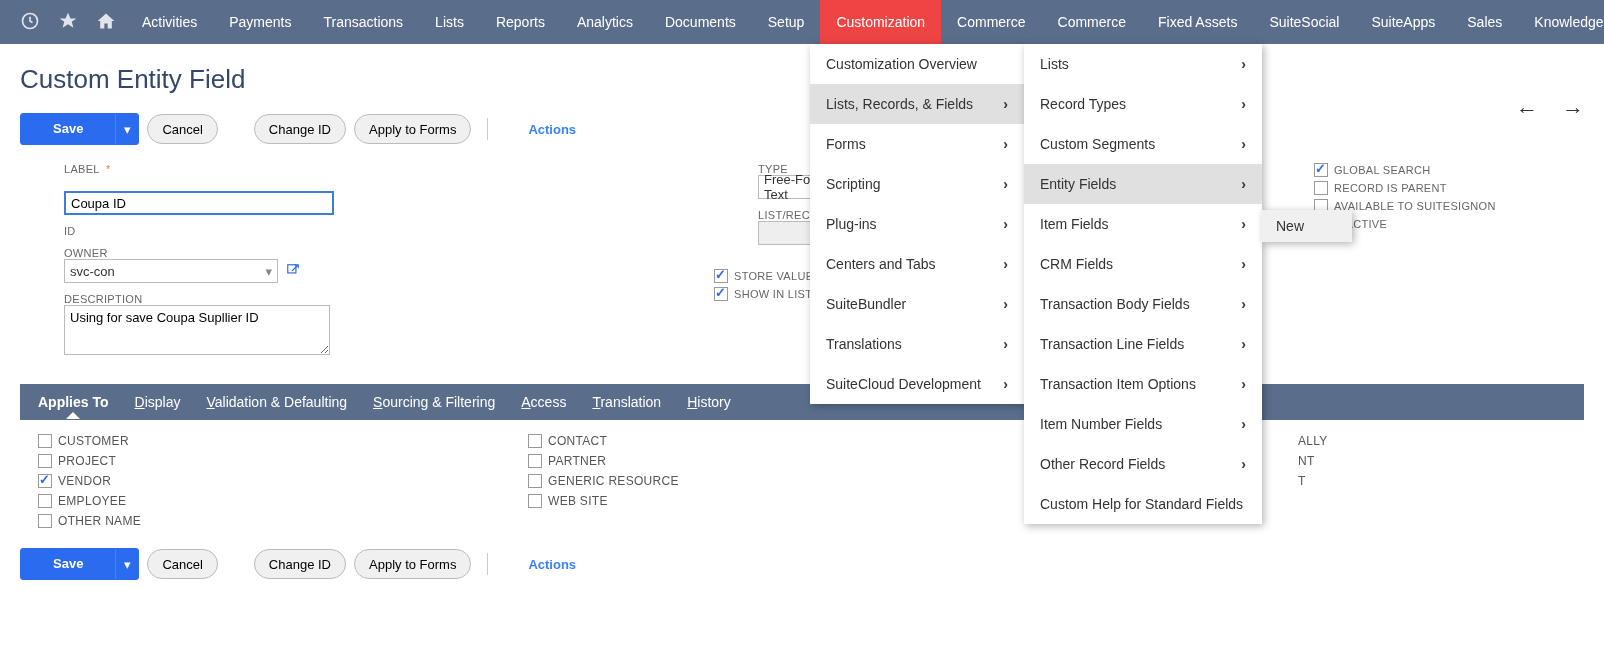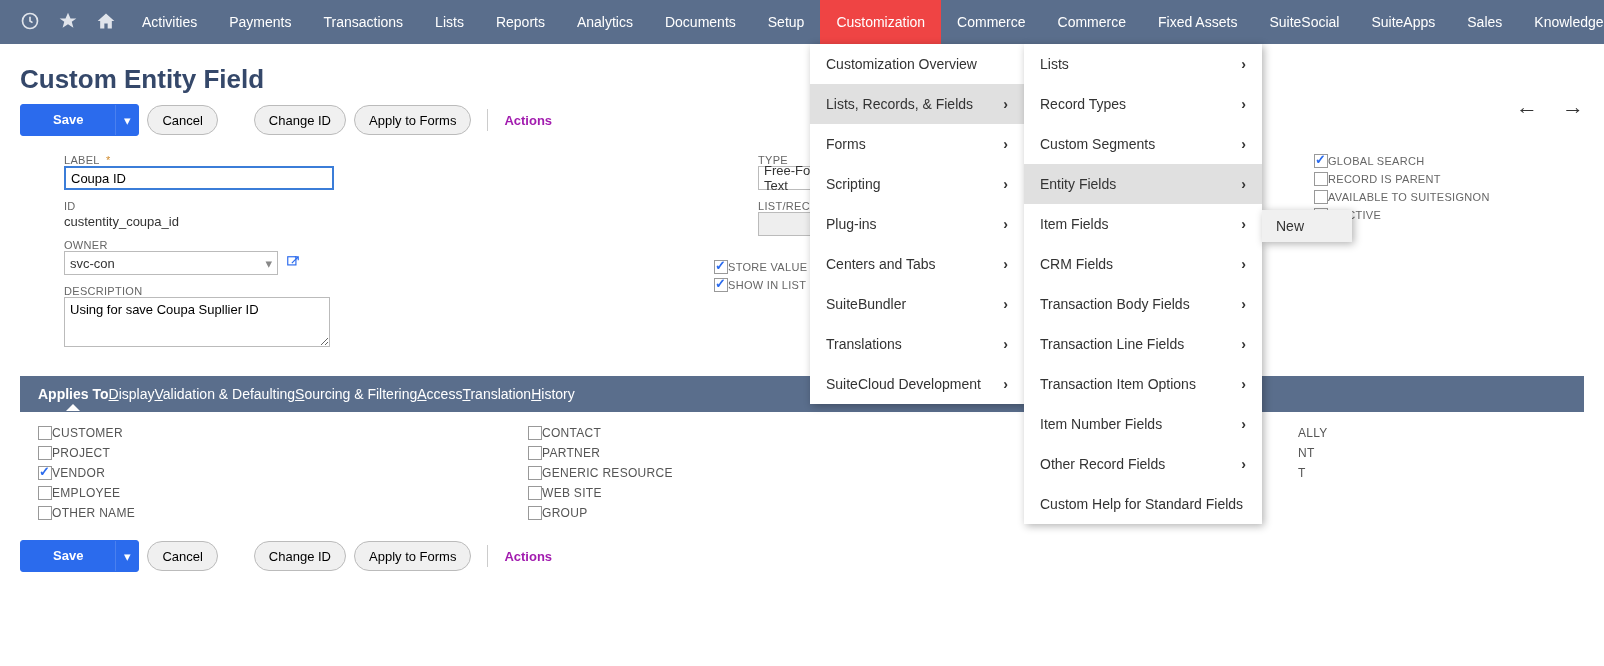--- a/index.html
+++ b/index.html
@@ -15,52 +15,52 @@
   .dropdown { position: absolute; top: 44px; left: 810px; background: #fff; box-shadow: 2px 2px 8px rgba(0,0,0,0.3); width: 214px; z-index: 100; }
   .dropdown-item { padding: 12px 16px; display: flex; justify-content: space-between; align-items: center; cursor: pointer; font-size: 14px; color: #333; }
   .dropdown-item.hover { background: #e0e0e0; }
   .chevron { font-weight: bold; color: #333; font-size: 14px; }
   
   .submenu { position: absolute; top: 44px; left: 1024px; background: #fff; box-shadow: 2px 2px 8px rgba(0,0,0,0.3); width: 238px; z-index: 100; }
   .submenu3 { position: absolute; top: 210px; left: 1262px; background: #f0f0f0; box-shadow: 2px 2px 8px rgba(0,0,0,0.3); width: 90px; z-index: 101; }
   .submenu3 .dropdown-item { padding: 8px 14px; }
   
   .page { padding: 20px; position: relative; }
-  .page-title { font-size: 26px; color: #35486a; font-weight: 700; margin-bottom: 9px; }
+  .page-title { font-size: 26px; color: #35486a; font-weight: 400; margin-bottom: 18px; }
   
   .action-bar { display: flex; align-items: center; gap: 8px; margin-bottom: 18px; }
   .btn { height: 30px; padding: 0 14px; border: 1px solid #bbb; background: #f0f0f0; border-radius: 15px; cursor: pointer; font-size: 13px; }
   .btn-primary { background: #2b6bed; color: #fff; border: 1px solid #2b6bed; display: flex; align-items: center; border-radius: 3px; overflow: hidden; }
   .btn-primary .main { padding: 0 32px; height: 30px; line-height: 30px; border-right: 1px solid #4a80ef; cursor: pointer; font-weight: bold; }
   .btn-primary .caret { width: 22px; height: 30px; display: flex; align-items: center; justify-content: center; cursor: pointer; }
   .action-sep { width: 1px; height: 22px; background: #ccc; margin: 0 8px; }
-  .actions-text { font-weight: bold; color: #a21caf; }
+  .actions-text { font-weight: bold; color: #3b82f6; margin-left: 24px; }
   
   .form-row { display: flex; align-items: flex-start; width: 100%; }
   .form-col { flex: 0 0 auto; }
   .col1 { width: 694px; }
   .col2 { width: 600px; }
   .col3 { width: 260px; }
   
   .field { margin-bottom: 10px; padding-left: 44px; }
   .field-label { font-size: 11px; color: #666; letter-spacing: 0.3px; }
-  .field-input { width: 270px; height: 24px; border: 1px solid #bbb; padding: 0 5px; font-size: 13px; }
+  .field-input { width: 270px; height: 24px; border: 1px solid #bbb; padding: 0 5px; font-size: 13px; margin-top: 16px; }
   .field-input.highlight { border: 2px solid #3b7dd8; }
   .field-select { width: 214px; height: 24px; border: 1px solid #bbb; padding: 0 5px; font-size: 13px; background: #fff; display: flex; align-items: center; justify-content: space-between; cursor: pointer; }
   .field-textarea { width: 266px; height: 50px; border: 1px solid #bbb; padding: 4px 5px; font-size: 13px; resize: both; }
   .field-static { font-size: 13px; color: #333; padding-top: 2px; }
   .open-icon { color: #2b6bed; margin-left: 8px; cursor: pointer; }
   .required { color: #d08a2c; }
   
-  .checkbox-row { display: flex; align-items: center; margin-bottom: 4px; }
+  .checkbox-row { display: flex; align-items: center; gap: 6px; margin-bottom: 4px; }
   .checkbox { width: 14px; height: 14px; border: 1px solid #999; background: #fff; cursor: pointer; position: relative; flex-shrink: 0; }
   .checkbox.checked::after { content: "✓"; color: #2b6bed; font-size: 13px; font-weight: bold; position: absolute; top: -3px; left: 0; }
   .checkbox-label { font-size: 11px; color: #666; letter-spacing: 0.3px; }
   
-  .tabbar { background: #5a6e8c; display: flex; padding: 0 18px; height: 36px; align-items: center; margin-top: 16px; position: relative; }
+  .tabbar { background: #5a6e8c; display: flex; gap: 26px; padding: 0 18px; height: 36px; align-items: center; margin-top: 16px; position: relative; }
   .tab { color: #fff; font-size: 14px; cursor: pointer; position: relative; }
   .tab u { text-decoration: underline; }
   .tab.active { font-weight: bold; }
   .tab.active::after { content: ""; position: absolute; bottom: -9px; left: 50%; transform: translateX(-50%); border: 7px solid transparent; border-bottom-color: #fff; }
   
   .applies { display: flex; gap: 40px; padding: 14px 18px; }
   .applies-col .checkbox-row { margin-bottom: 6px; }
   .applies-col .checkbox-label { font-size: 12px; color: #555; }
   
   .nav-arrows { position: absolute; right: 20px; top: 50px; display: flex; gap: 24px; font-size: 22px; font-weight: bold; }
@@ -214,21 +214,20 @@
   </div>
 
   <div class="form-row">
     <div class="form-col col1">
       <div class="field">
         <div class="field-label"><span>LABEL</span> &nbsp;<span class="required">*</span></div>
         <input class="field-input highlight" value="Coupa ID" style="">
       </div>
       <div class="field">
         <div class="field-label">ID</div>
-        <div class="field-static">custentity_coupa_id</div>
       </div>
       <div class="field">
         <div class="field-label">OWNER</div>
         <div style="display:flex;align-items:center;">
           <div class="field-select">
               <span>svc-con</span>
               <span style="color:#888">▾</span>
             </div>
           <span class="open-icon"><svg width="14" height="14" viewBox="0 0 24 24" fill="none" stroke="currentColor" stroke-width="2">
                 <rect x="3" y="3" width="14" height="14"></rect>
@@ -329,24 +328,20 @@
           <span class="checkbox-label">PARTNER</span>
         </div>
         <div class="checkbox-row">
           <div class="checkbox"></div>
           <span class="checkbox-label">GENERIC RESOURCE</span>
         </div>
         <div class="checkbox-row">
           <div class="checkbox"></div>
           <span class="checkbox-label">WEB SITE</span>
         </div>
-        <div class="checkbox-row">
-          <div class="checkbox"></div>
-          <span class="checkbox-label">GROUP</span>
-        </div>
       </div>
     <div class="applies-col" id="applies-col3">
         <div class="checkbox-row">
           <span class="checkbox-label">ALLY</span>
         </div>
         <div class="checkbox-row">
           <span class="checkbox-label">NT</span>
         </div>
         <div class="checkbox-row">
           <span class="checkbox-label">T</span>

